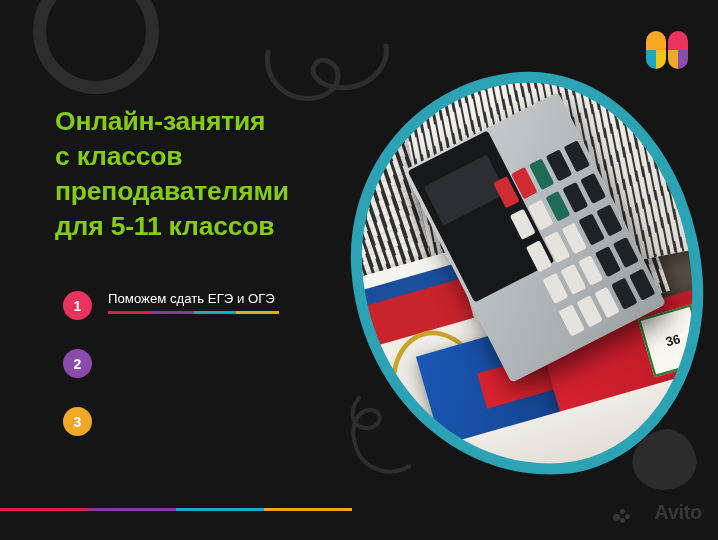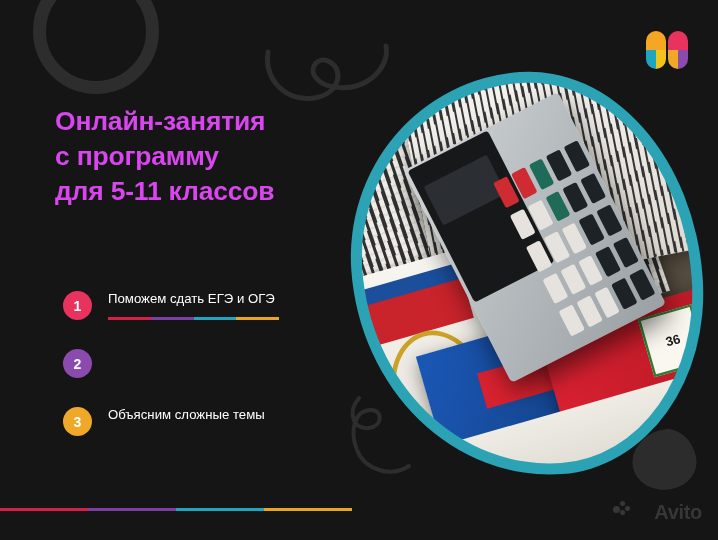--- a/index.html
+++ b/index.html
@@ -158,21 +158,21 @@
   }
   .calc-keys i{background:#e6e3de;border-radius:2px;display:block;}
   .calc-keys i.dark{background:#1d2226;}
   .calc-keys i.red{background:#cf2b32;}
   .calc-keys i.grn{background:#1f6b58;}
 
   
   .headline{
     position:absolute;left:55px;top:104px;
     width:300px;
-    color:#d946ef;
+    color:#84cc16;
     font-size:26.5px;
     font-weight:bold;
     line-height:35px;
     letter-spacing:-.2px;
   }
   .headline div{white-space:nowrap;}
 
   
   .features{
     position:absolute;left:63px;top:290px;width:300px;
@@ -190,21 +190,21 @@
     color:#fff;font-size:14px;font-weight:bold;
     margin-top:1px;
   }
   .ftext{
     margin-left:16px;
     color:#ffffff;
     font-size:13.2px;
     line-height:17.5px;
     font-weight:normal;
     position:relative;
-    padding-bottom:8px;
+    padding-bottom:2px;
   }
   .ftext span{display:block;white-space:nowrap;}
   .underline{
     position:absolute;left:0;bottom:-4px;
     width:171px;height:3px;
     display:flex;
   }
   .underline i{flex:1;height:100%;display:block;}
 
   
@@ -217,21 +217,21 @@
 
   
   .brand-logo{
     position:absolute;right:30px;top:31px;
     width:42px;height:38px;
   }
 
   
   .avito{
     position:absolute;right:16px;bottom:16px;
-    display:flex;align-items:flex-start;gap:24px;
+    display:flex;align-items:flex-end;gap:24px;
     opacity:.92;
   }
   .avito-dots{
     position:relative;width:17px;height:15px;flex:0 0 auto;
   }
   .avito-dots b{
     position:absolute;border-radius:50%;background:#3a3a3a;display:block;
   }
   .avito-text{
     color:#3a3a3a;font-size:20px;font-weight:bold;letter-spacing:-.3px;
@@ -301,21 +301,22 @@
               <i class="dark"></i>
           </div>
         </div>
       </div>
     </div>
     <div class="photo-ring" style="border-color: rgb(43, 163, 181);"></div>
   </div>
 
   <div class="headline">
     <div>Онлайн-занятия</div>
-    <div>с программу</div>
+    <div>с классов</div>
+    <div>преподавателями</div>
     <div>для 5-11 классов</div>
   </div>
 
   <div class="features">
 
     <div class="feature">
       <div class="badge" style="background: rgb(232, 51, 94);">1</div>
       <div class="ftext">
         <span>Поможем сдать ЕГЭ и ОГЭ</span>
         <div class="underline">
@@ -327,21 +328,20 @@
       </div>
     </div>
 
     <div class="feature">
       <div class="badge" style="background: rgb(139, 75, 174);">2</div>
     </div>
 
     <div class="feature">
       <div class="badge" style="background: rgb(240, 168, 40);">3</div>
       <div class="ftext">
-        <span>Объясним сложные темы</span>
       </div>
     </div>
 
   </div>
 
   <div class="bottom-bar">
     <i style="background: rgb(214, 32, 74);"></i>
       <i style="background: rgb(123, 63, 160);"></i>
       <i style="background: rgb(31, 165, 190);"></i>
       <i style="background: rgb(232, 167, 35);"></i>

